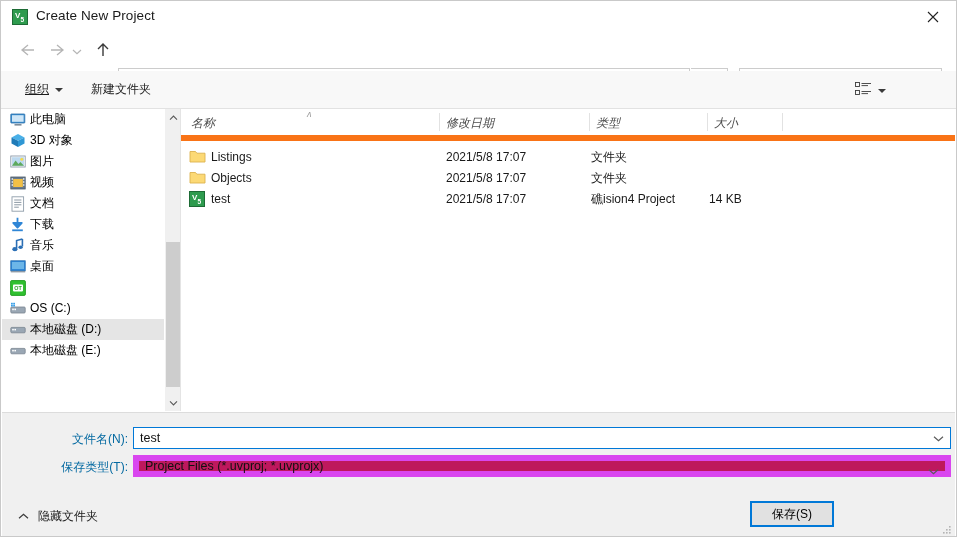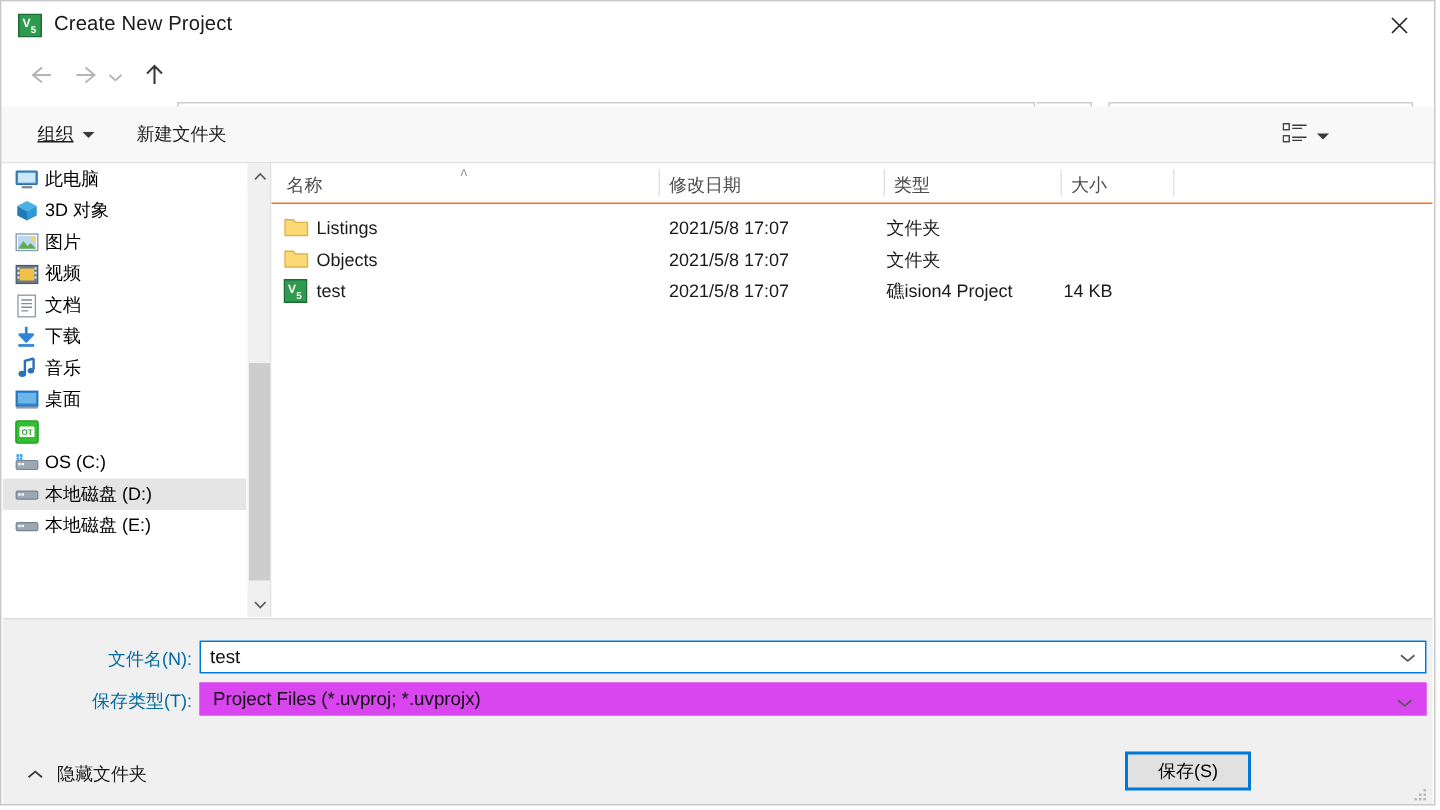--- a/index.html
+++ b/index.html
@@ -257,21 +257,22 @@
   .filelist {
     position: absolute;
     left: 180px; top: 108px;
     right: 1px;
     height: 302px;
     background: #ffffff;
   }
   .col-headers {
     position: relative;
     height: 26px;
-    border-bottom: 1px solid #f97316;
+    border-bottom: 6px solid #f97316;
+    font-style: italic;
   }
   .col-h {
     position: absolute;
     top: 6px;
     font-size: 12px;
     color: #4c4c4c;
     white-space: nowrap;
   }
   .col-div {
     position: absolute;
@@ -341,22 +342,22 @@
     font-size: 12.5px;
   }
   .combo-filename {
     top: 14px;
     border: 1px solid #0078d7;
     background: #ffffff;
     color: #111111;
   }
   .combo-filetype {
     top: 42px;
-    border: 3px solid #d946ef;
-    background: #d946ef;
+    border: 6px solid #d946ef;
+    background: #be185d;
     color: #111111;
   }
   .combo-arrow {
     position: absolute;
     right: 2px; top: 0;
     height: 20px;
     width: 20px;
     display: flex;
     align-items: center;
     justify-content: center;

